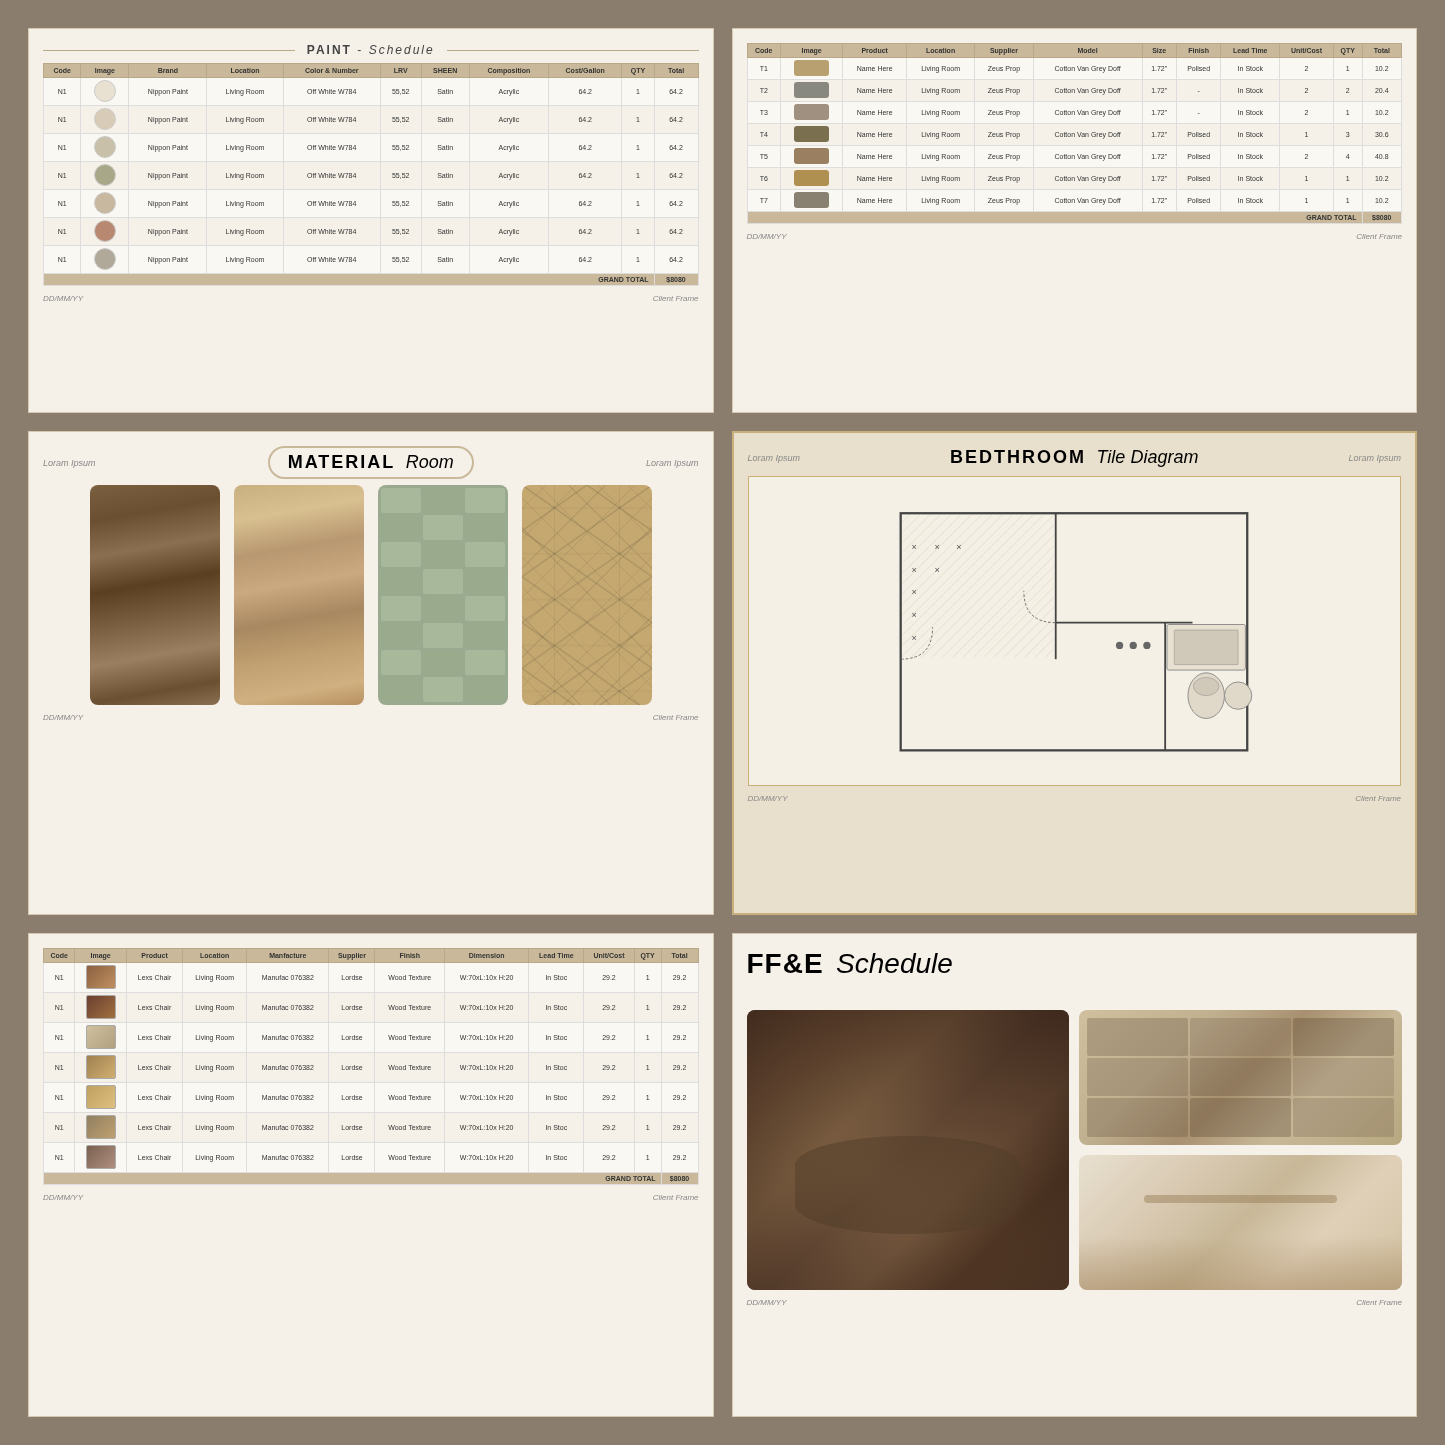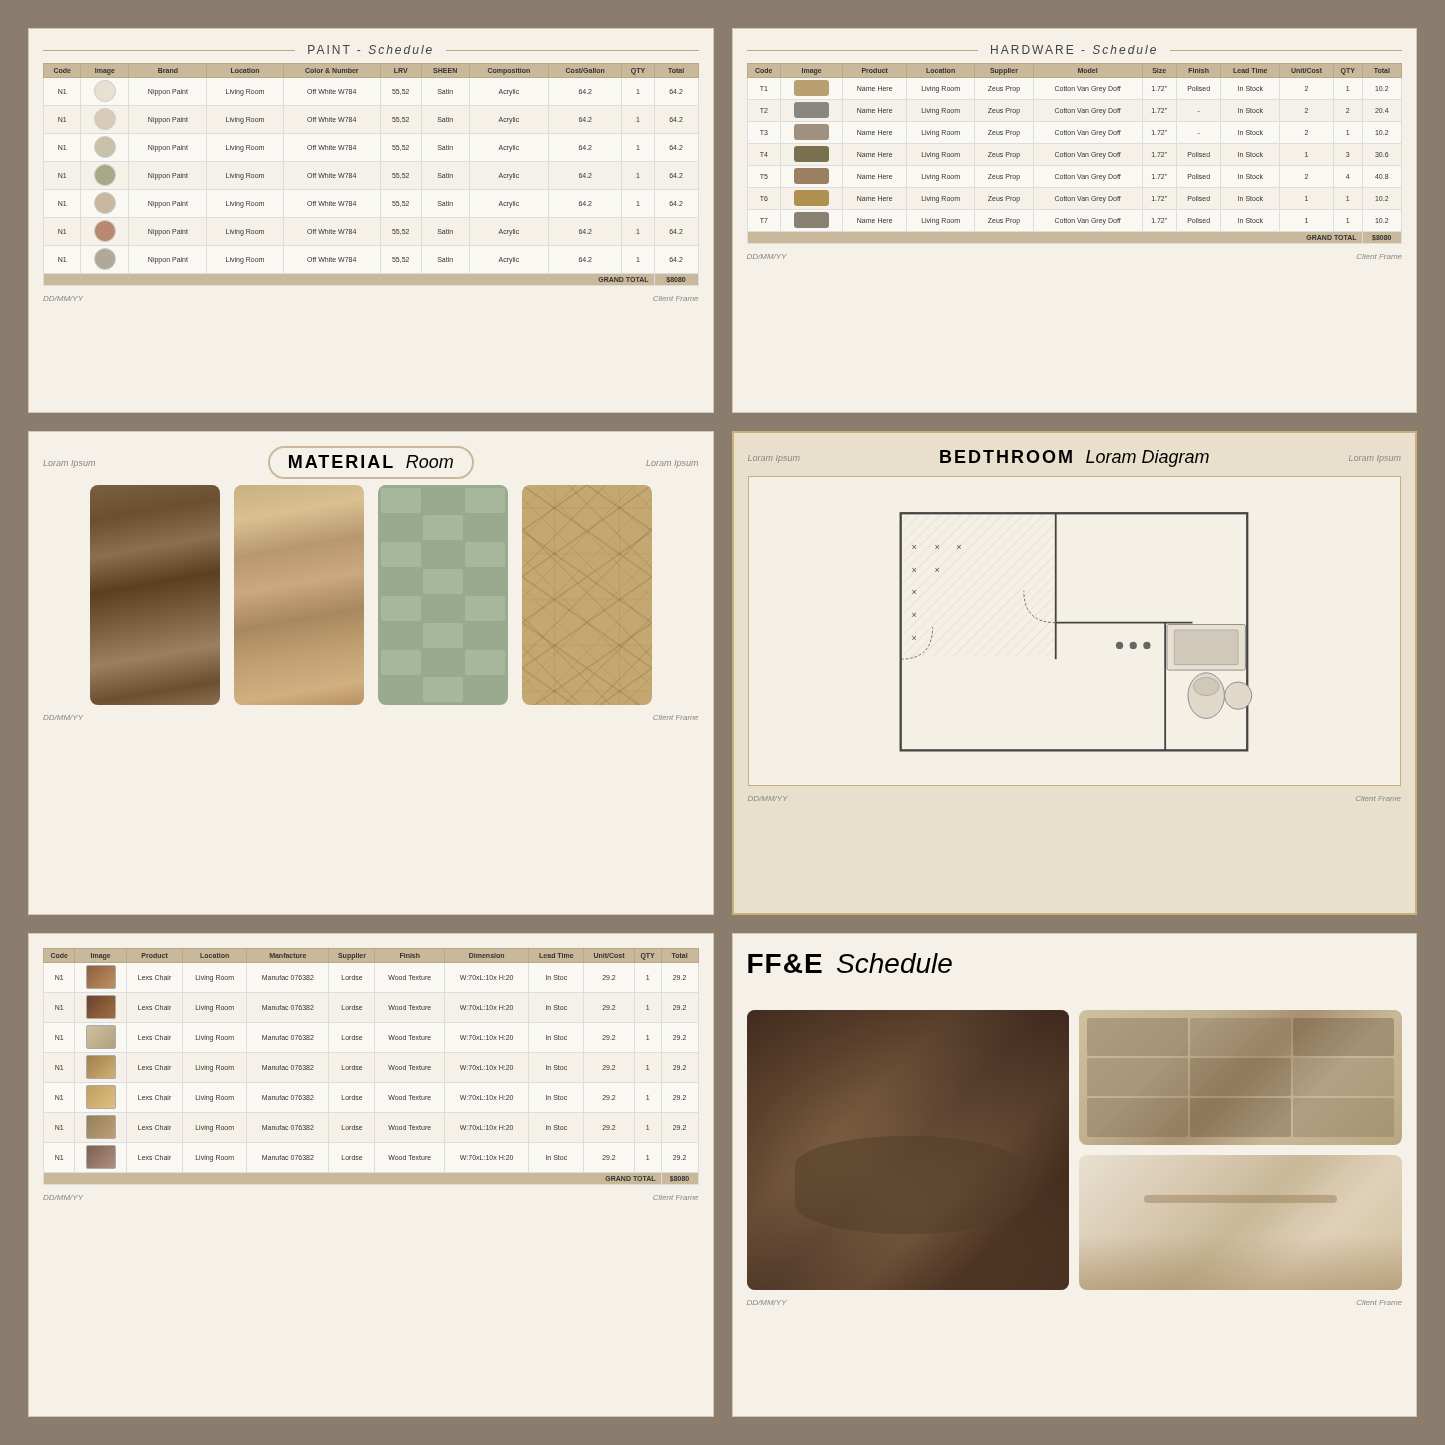--- a/index.html
+++ b/index.html
@@ -143,21 +143,21 @@
       height: 1px;
       background: #b8a888;
     }
     .panel-header-line-text {
       padding: 0 12px;
       font-size: 12px;
       letter-spacing: 2px;
       color: #444;
     }
     .panel-header-line-text em { font-style: italic; font-weight: normal; }
-    .panel-header-line-text strong { font-weight: normal; text-transform: uppercase; }
+    .panel-header-line-text strong { font-weight: bold; text-transform: uppercase; }
   </style>
 </head>
 <body>
 
 <div class="panel">
   <div class="panel-header-line">
     <span class="panel-header-line-text">
       <strong>PAINT</strong> - <em>Schedule</em>
     </span>
   </div>
@@ -275,25 +275,20 @@
         </tr>
       </tbody>
   </table>
   <div class="panel-footer">
     <span>DD/MM/YY</span>
     <span>Client Frame</span>
   </div>
 </div>
 
 <div class="panel">
-  <div class="panel-header-line">
-    <span class="panel-header-line-text">
-      <strong>HARDWARE</strong> - <em>Schedule</em>
-    </span>
-  </div>
   <table class="schedule">
     <thead>
       <tr>
         <th>Code</th>
         <th>Image</th>
         <th>Product</th>
         <th>Location</th>
         <th>Supplier</th>
         <th>Model</th>
         <th>Size</th>
@@ -479,21 +474,21 @@
     <span>DD/MM/YY</span>
     <span>Client Frame</span>
   </div>
 </div>
 
 <div class="panel" style="background:#e8e0cc; border:2px solid #c9b07a;">
   <div style="display:flex; justify-content:space-between; align-items:center; margin-bottom:8px;">
     <span style="font-size:9px; font-style:italic; color:#888;">Loram Ipsum</span>
     <div style="text-align:center;">
       <span style="font-size:18px; font-weight:bold; letter-spacing:2px; text-transform:uppercase;">BEDTHROOM</span>
-      <em style="font-size:18px; margin-left:6px;">Loram Diagram</em>
+      <em style="font-size:18px; margin-left:6px;">Tile Diagram</em>
     </div>
     <span style="font-size:9px; font-style:italic; color:#888;">Loram Ipsum</span>
   </div>
 
   <div style="background:#f5f0e5; border:1px solid #c9b07a; padding:10px; height:310px; display:flex; align-items:center; justify-content:center;">
     <svg width="95%" height="95%" viewBox="0 0 500 300" style="overflow:visible;">
 
       <rect x="60" y="20" width="380" height="260" fill="none" stroke="#444" stroke-width="2.5"></rect>
 
       <line x1="230" y1="20" x2="230" y2="180" stroke="#444" stroke-width="2"></line>

